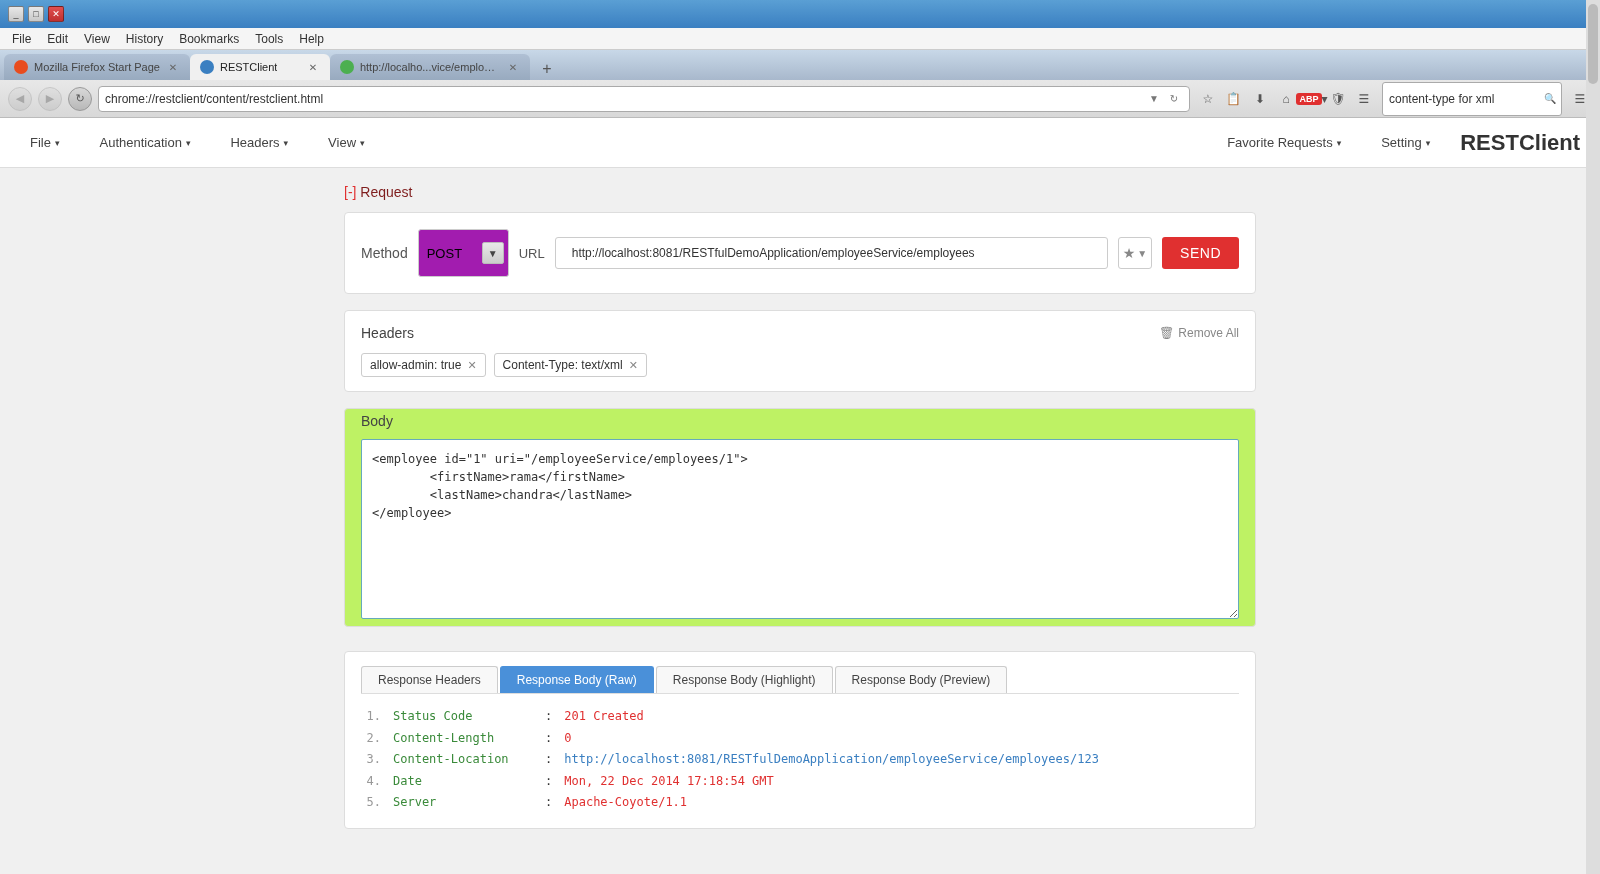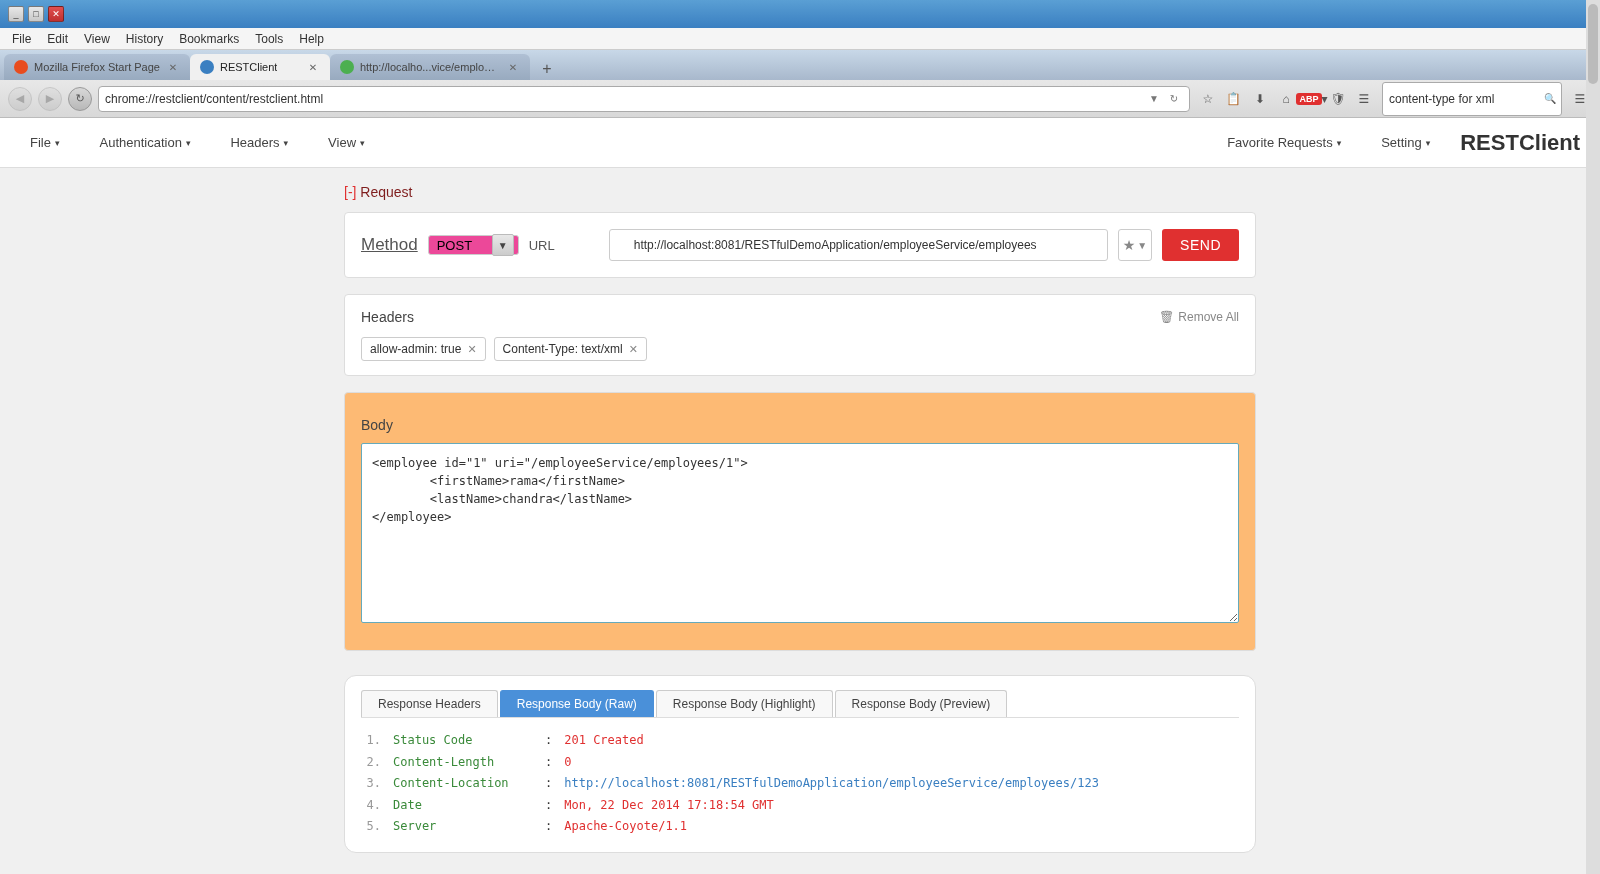--- a/index.html
+++ b/index.html
@@ -236,31 +236,30 @@
       margin-bottom: 16px;
     }
 
     .method-url-row {
       display: flex;
       align-items: center;
       gap: 10px;
     }
     .method-label {
       color: #555;
-      font-size: 17px;
+      font-size: 14px;
       flex-shrink: 0;
-      text-decoration: underline;
     }
     .method-select-wrap {
       display: flex;
       align-items: center;
-      background: #ec4899;
+      background: #a21caf;
       border: 1px solid #ccc;
       border-radius: 3px;
-      height: 20px;
+      height: 48px;
       padding: 0 4px 0 8px;
     }
     .method-select {
       border: none;
       outline: none;
       font-size: 13px;
       background: transparent;
       cursor: pointer;
       appearance: none;
       -webkit-appearance: none;
@@ -277,25 +276,24 @@
     .url-label {
       color: #555;
       font-size: 13px;
       flex-shrink: 0;
     }
     .url-input-field {
       flex: 1;
       height: 32px;
       border: 1px solid #ccc;
       border-radius: 3px;
-      padding: 0 24px;
+      padding: 0 16px;
       font-size: 12px;
       color: #333;
       outline: none;
-      margin-left: 44px;
     }
     .url-fav-wrap {
       display: flex;
       align-items: center;
       gap: 2px;
       border: 1px solid #ccc;
       border-radius: 3px;
       height: 32px;
       padding: 0 4px;
     }
@@ -360,24 +358,24 @@
       gap: 6px;
     }
     .header-tag-close {
       cursor: pointer;
       color: #888;
       font-size: 11px;
     }
 
     
     .body-section {
-      background: #fdba74;
+      background: #bef264;
       border: 1px solid #ddd;
       border-radius: 4px;
-      padding: 24px 16px;
+      padding: 4px 16px;
       margin-bottom: 16px;
     }
     .body-title {
       font-size: 14px;
       color: #444;
       margin-bottom: 10px;
       font-weight: normal;
     }
     .body-textarea {
       width: 100%;
@@ -390,21 +388,21 @@
       color: #333;
       resize: both;
       outline: none;
       line-height: 1.5;
     }
 
     
     .response-section {
       background: white;
       border: 1px solid #ddd;
-      border-radius: 12px;
+      border-radius: 4px;
       padding: 14px 16px;
       margin-top: 24px;
     }
     .response-tabs {
       display: flex;
       border-bottom: 1px solid #ddd;
       margin-bottom: 12px;
       gap: 0;
     }
     .resp-tab {

